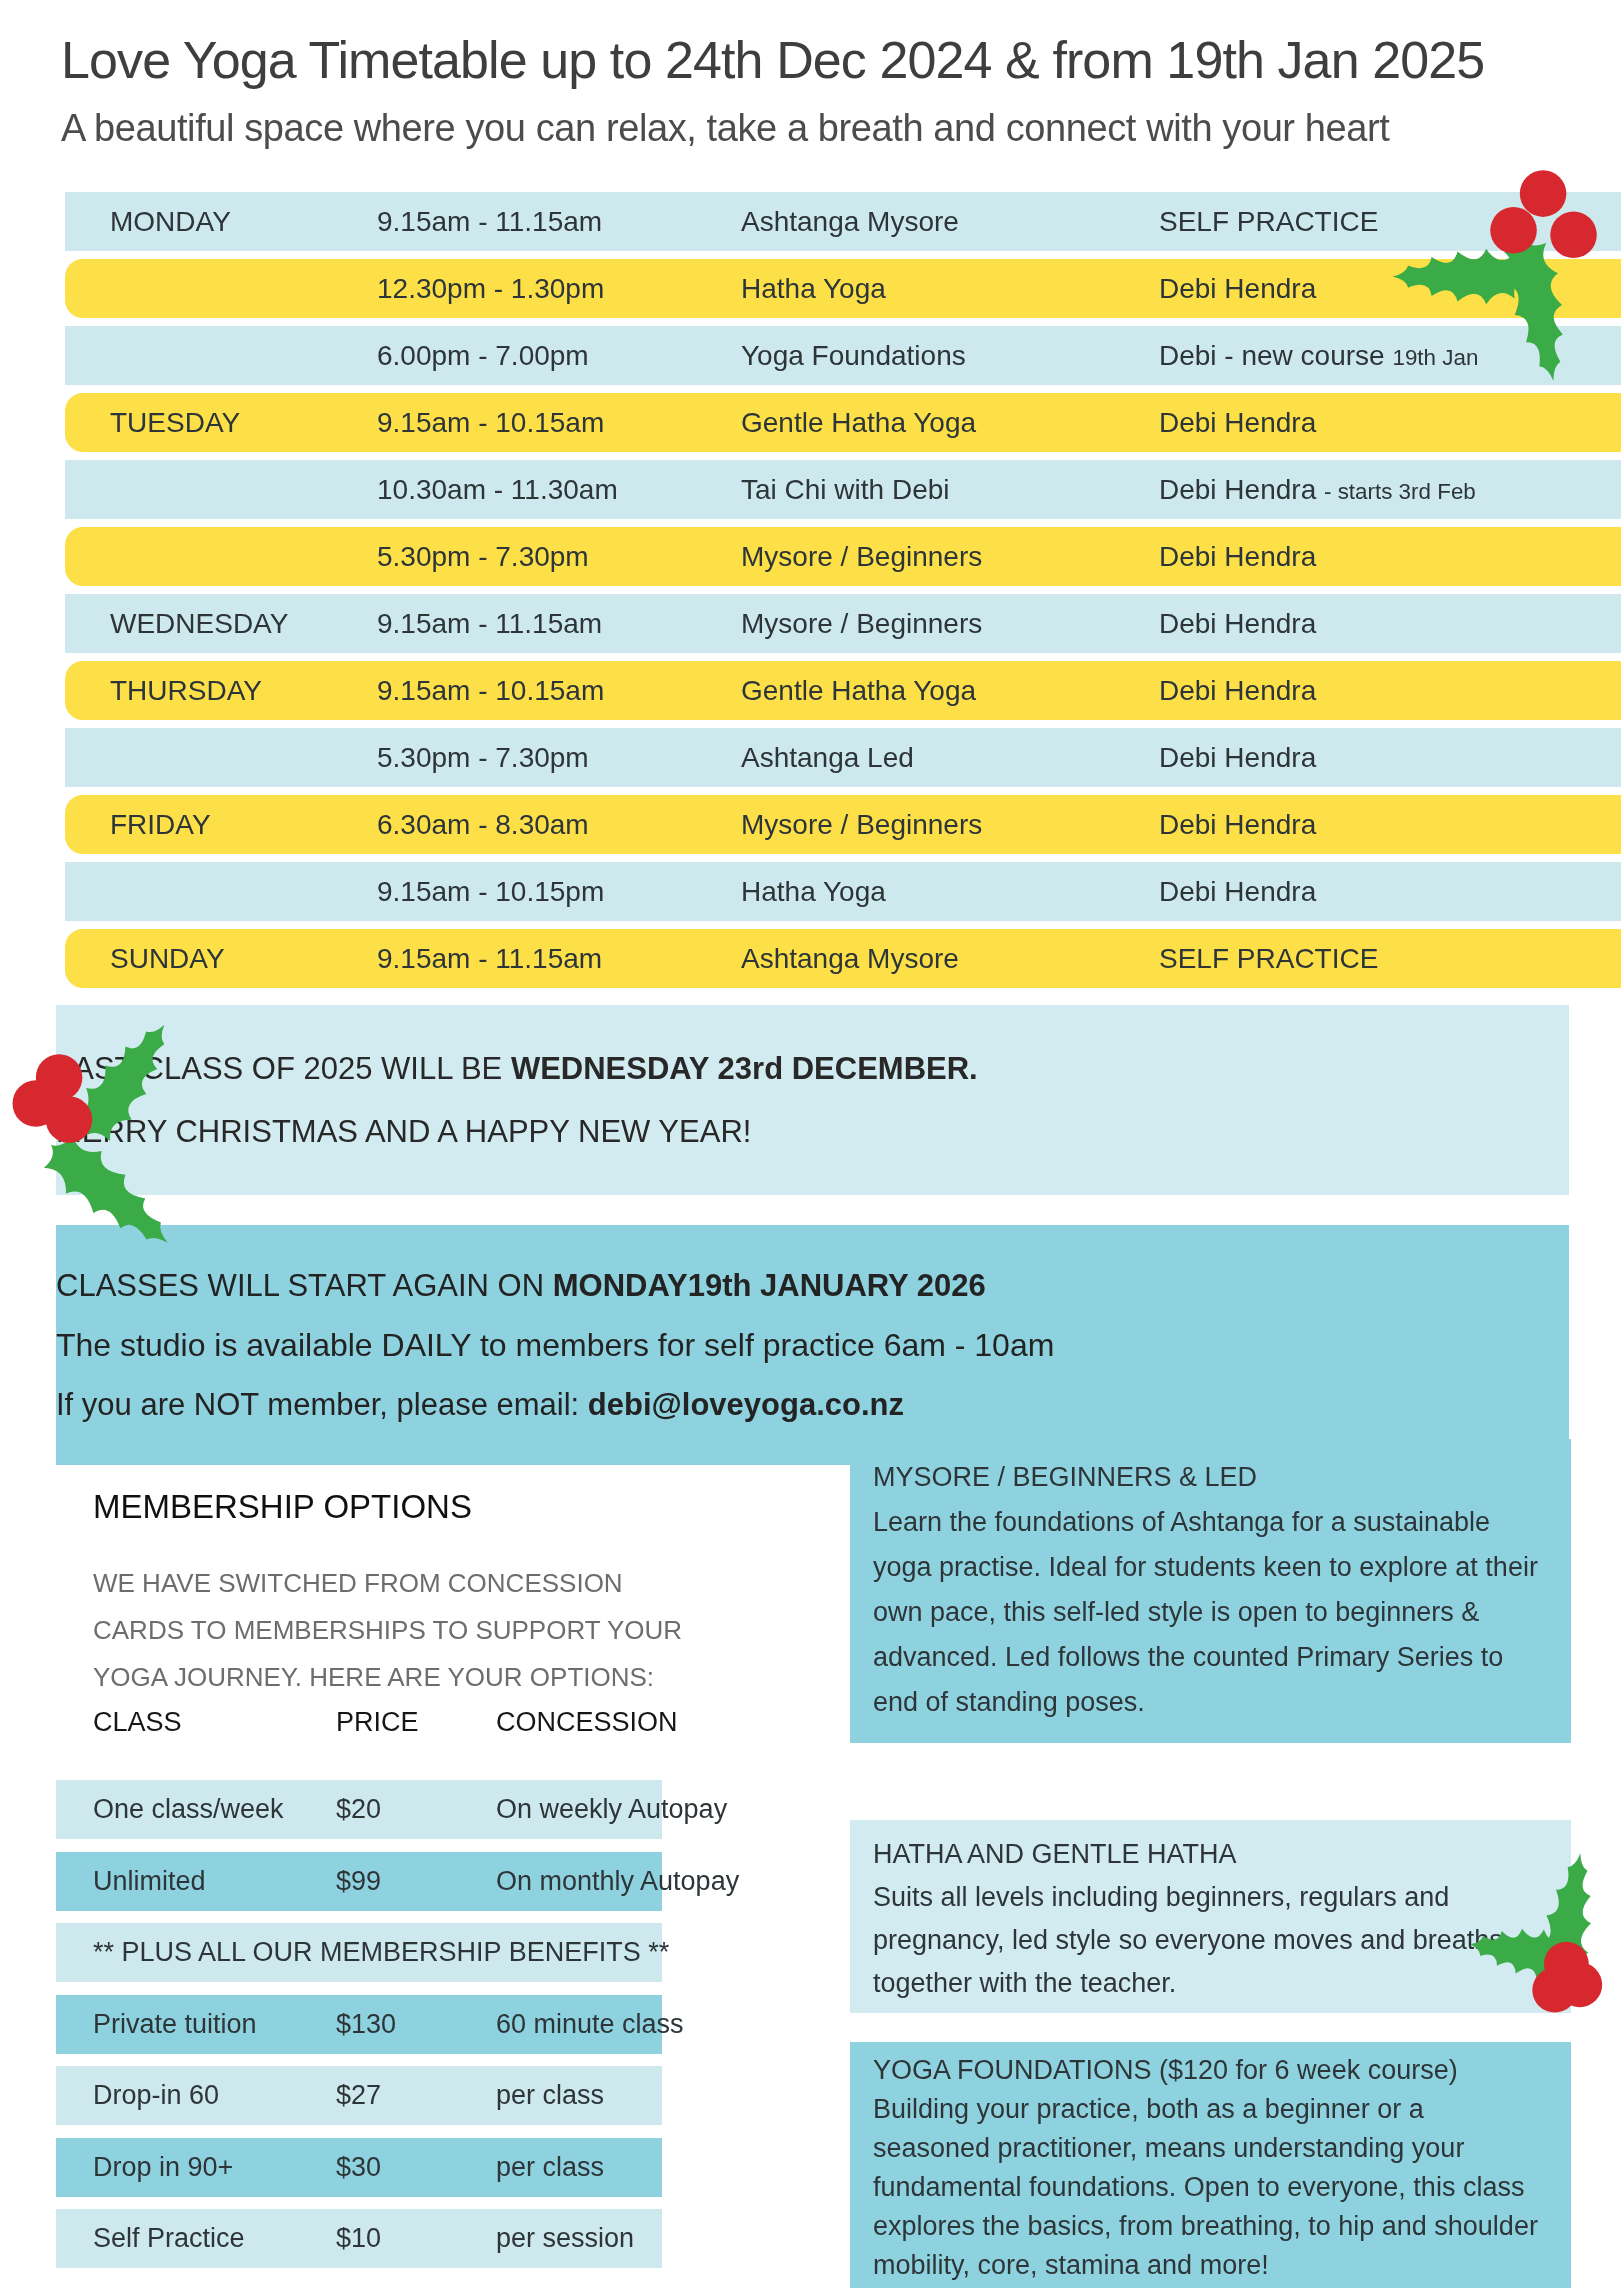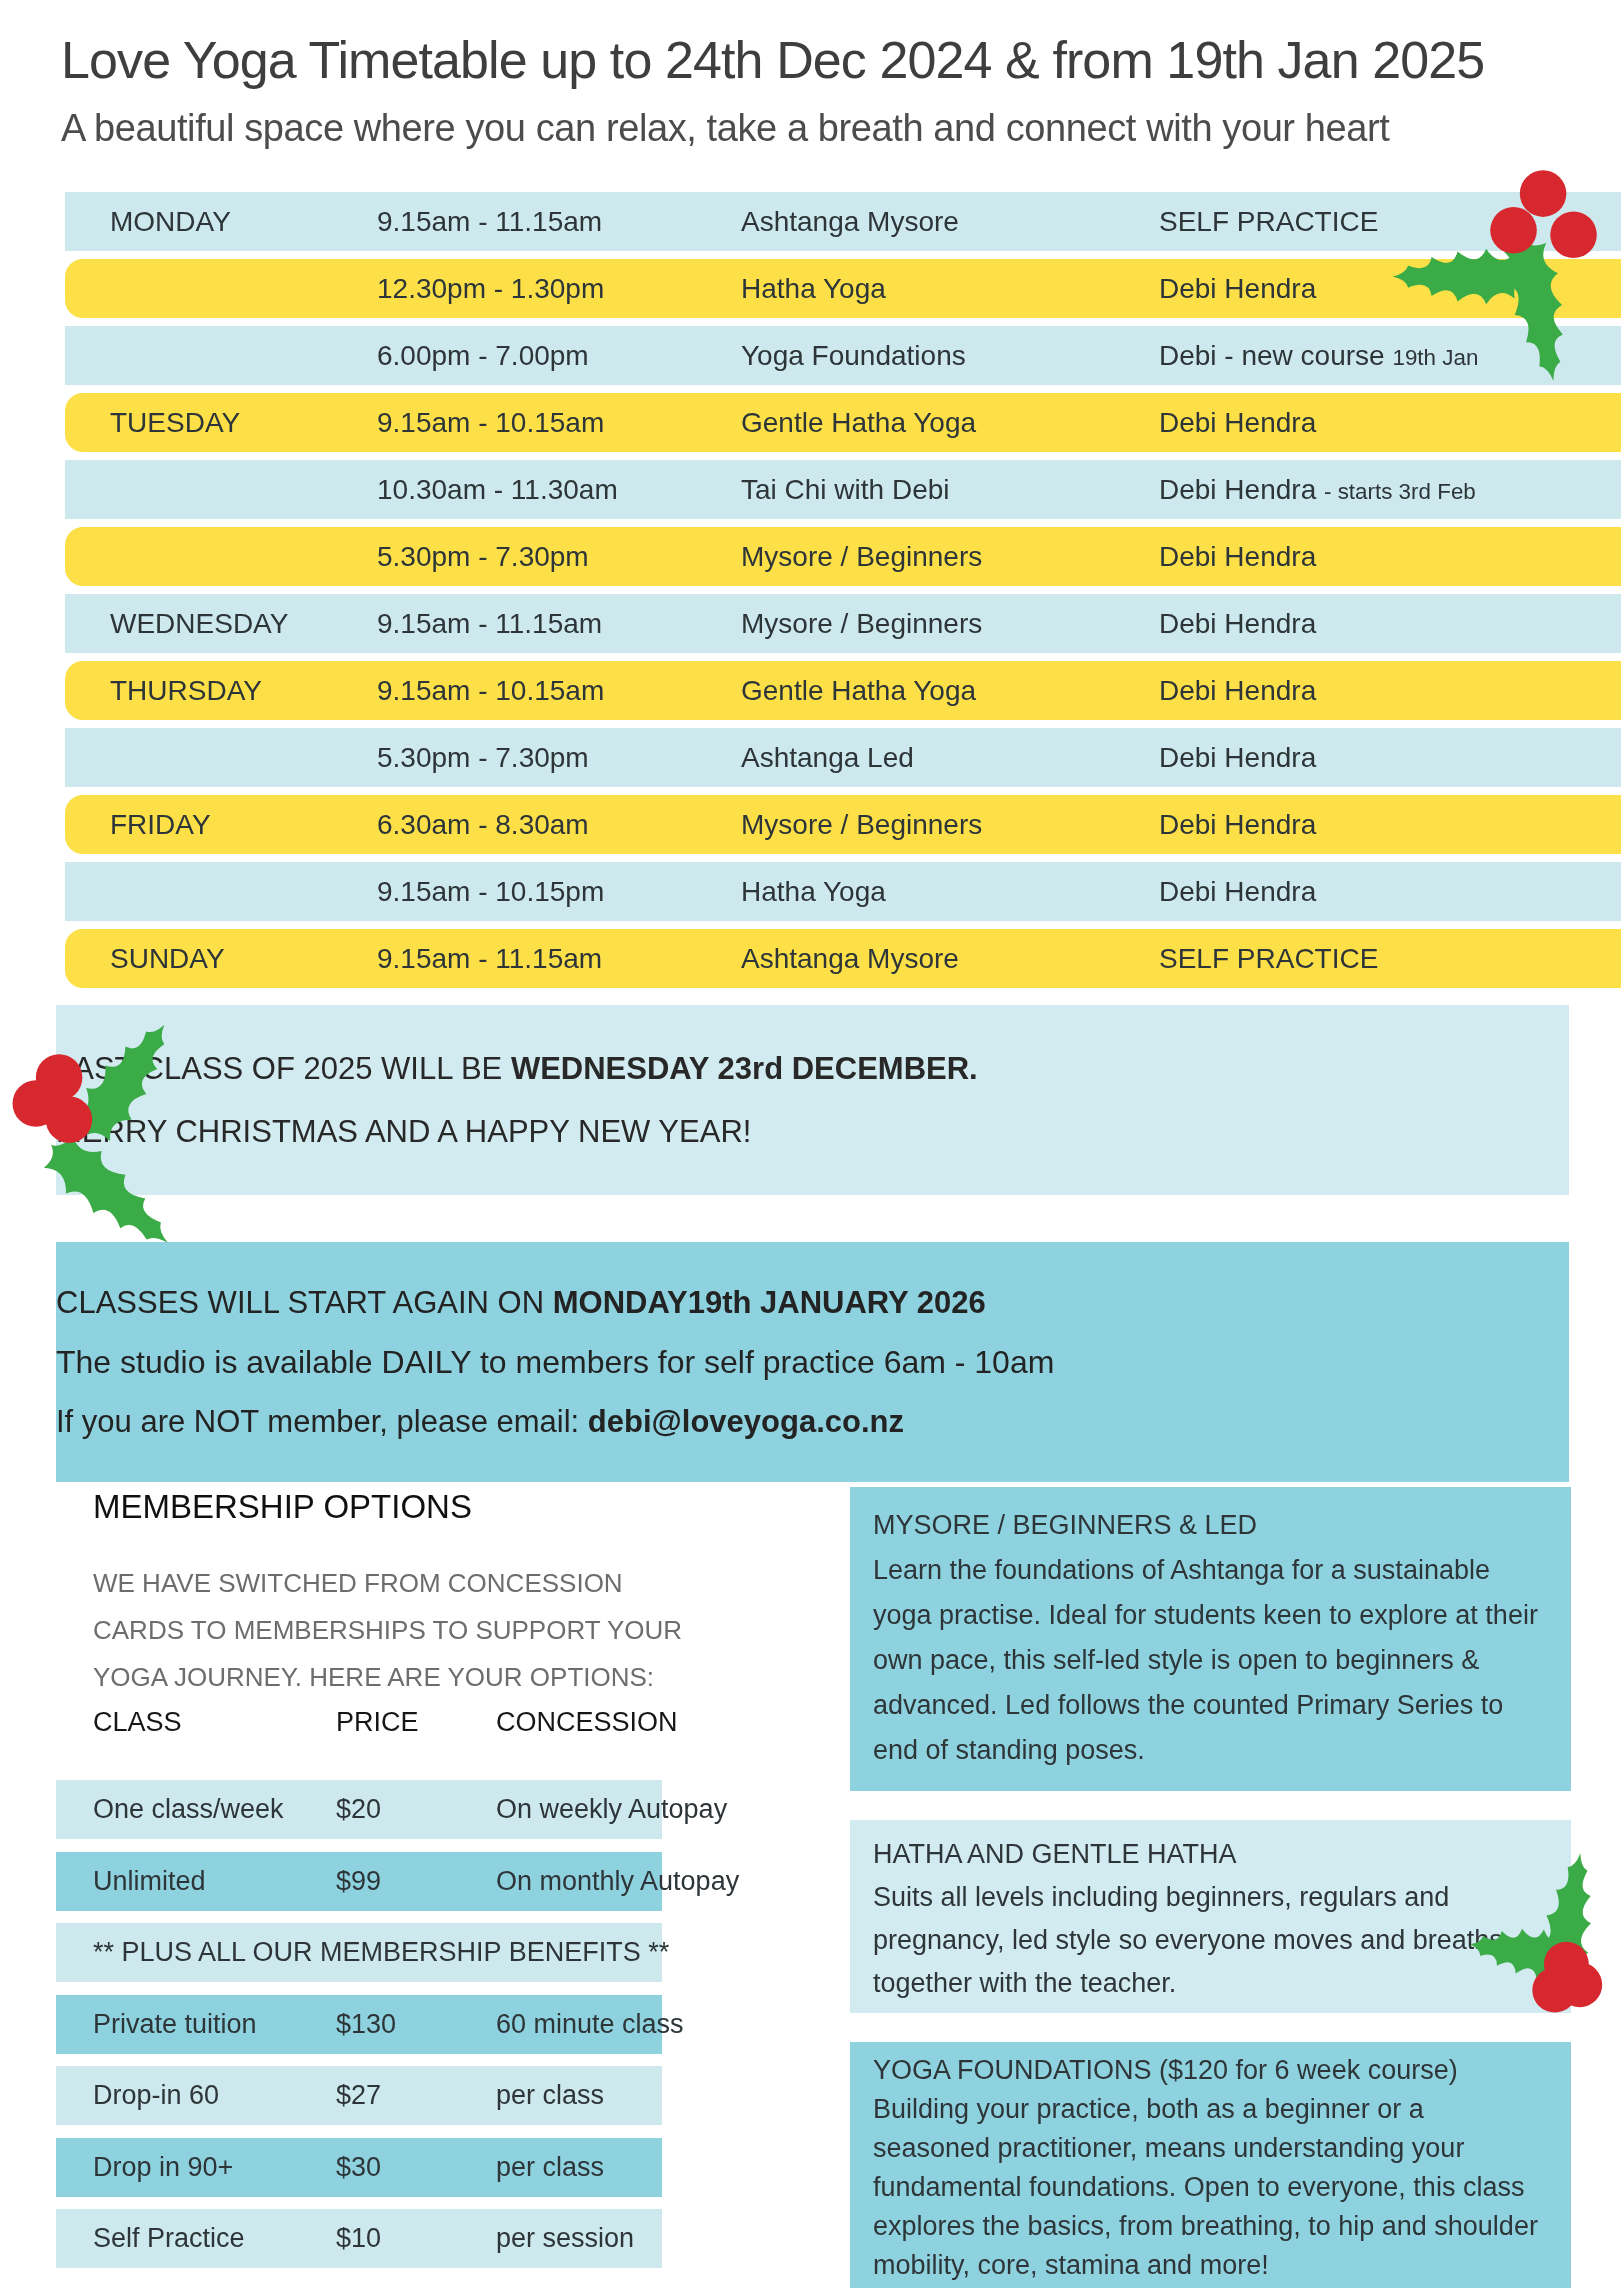--- a/index.html
+++ b/index.html
@@ -19,21 +19,21 @@
   .t-cell{position:absolute;top:0;line-height:59px;font-size:28px;color:#2d3538;white-space:nowrap;}
   .c-day{left:45px;}
   .c-time{left:312px;text-align:right;}
   .c-class{left:676px;}
   .c-teacher{left:1094px;}
   .t-note{font-size:22.4px;}
 
   
   .banner{position:absolute;left:56px;width:1513px;box-sizing:border-box;display:flex;flex-direction:column;justify-content:center;align-items:flex-start;}
   #christmas-banner{top:1005px;height:190px;background:#d2ebf0;padding-right:193px;gap:27px;font-size:31px;color:#282828;}
-  #reopening-banner{top:1225px;height:240px;background:#8fd2df;gap:23px;font-size:31px;color:#232323;margin-top:17px;}
+  #reopening-banner{top:1225px;height:240px;background:#8fd2df;gap:23px;font-size:31px;color:#232323;}
   #reopening-banner .ln2{font-size:32px;}
   .banner b{font-weight:bold;}
 
   
   .mem-heading{position:absolute;left:93px;top:1488px;font-size:33px;color:#101010;}
   .mem-intro{position:absolute;left:93px;top:1560px;width:627px;font-size:26px;line-height:47px;color:#6d6d6d;}
   .mem-header{position:absolute;left:56px;top:1707px;width:746px;height:36px;font-size:27px;color:#161616;}
   .mem-header span{position:absolute;top:0;white-space:nowrap;}
   .h-class{left:37px;}
   .h-price{left:280px;}
@@ -42,21 +42,21 @@
   .p-row{position:relative;height:59px;margin-bottom:12.5px;font-size:27px;color:#2d3538;}
   .p-row.light{background:#cde9ee;}
   .p-row.dark{background:#8fd2df;}
   .p-row span{position:absolute;top:0;line-height:59px;white-space:nowrap;}
   .p-class{left:37px;}
   .p-price{left:280px;}
   .p-conc{left:440px;}
 
   
   .desc{position:absolute;left:850px;width:721px;box-sizing:border-box;padding:14.3px 23px 0 23px;font-size:27px;color:#2d3538;}
-  #desc-mysore{top:1487px;height:304px;background:#8fd2df;line-height:45px;padding-top:16px;}
+  #desc-mysore{top:1439px;height:304px;background:#8fd2df;line-height:45px;padding-top:16px;}
   #desc-hatha{top:1820px;height:193px;background:#d2ebf0;line-height:43px;padding-top:12.5px;}
   #desc-foundations{top:2042px;height:246px;background:#8fd2df;line-height:39px;padding-top:9px;overflow:hidden;}
   .desc-title{white-space:nowrap;}
 
   .holly-overlay{position:absolute;left:0;top:0;pointer-events:none;}
 </style>
 </head>
 <body>
 
 <div class="title">Love Yoga Timetable up to 24th Dec 2024 &amp; from 19th Jan 2025</div>

